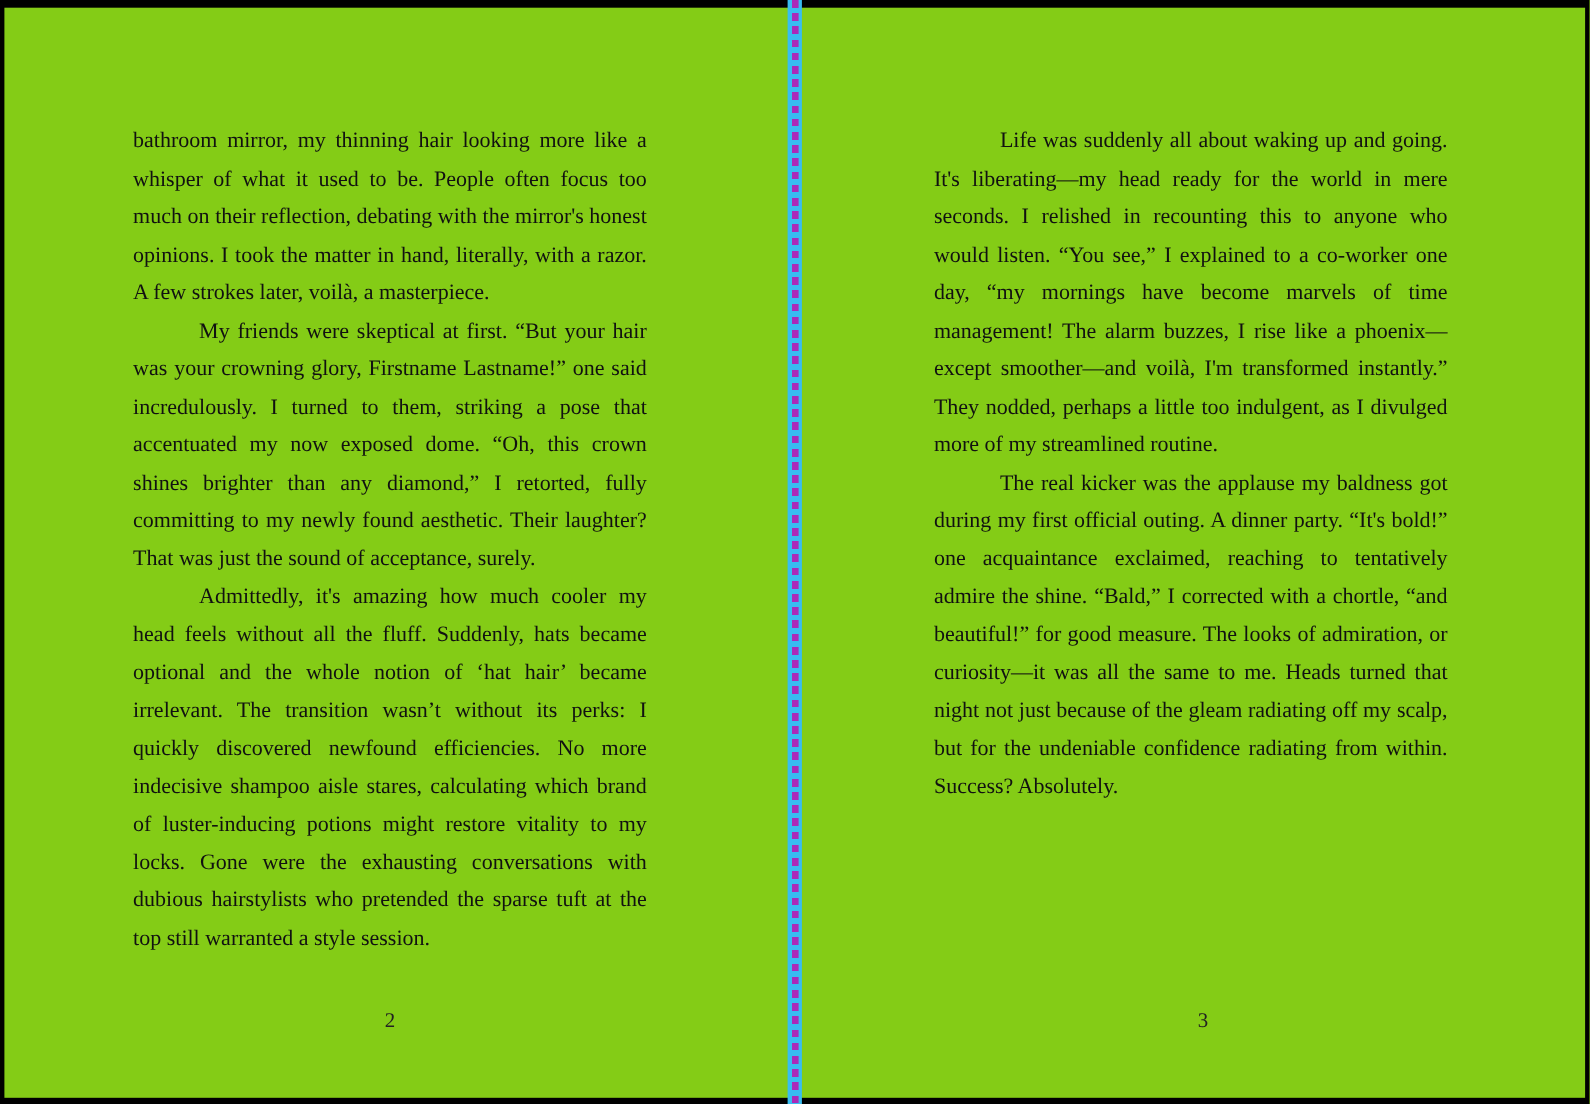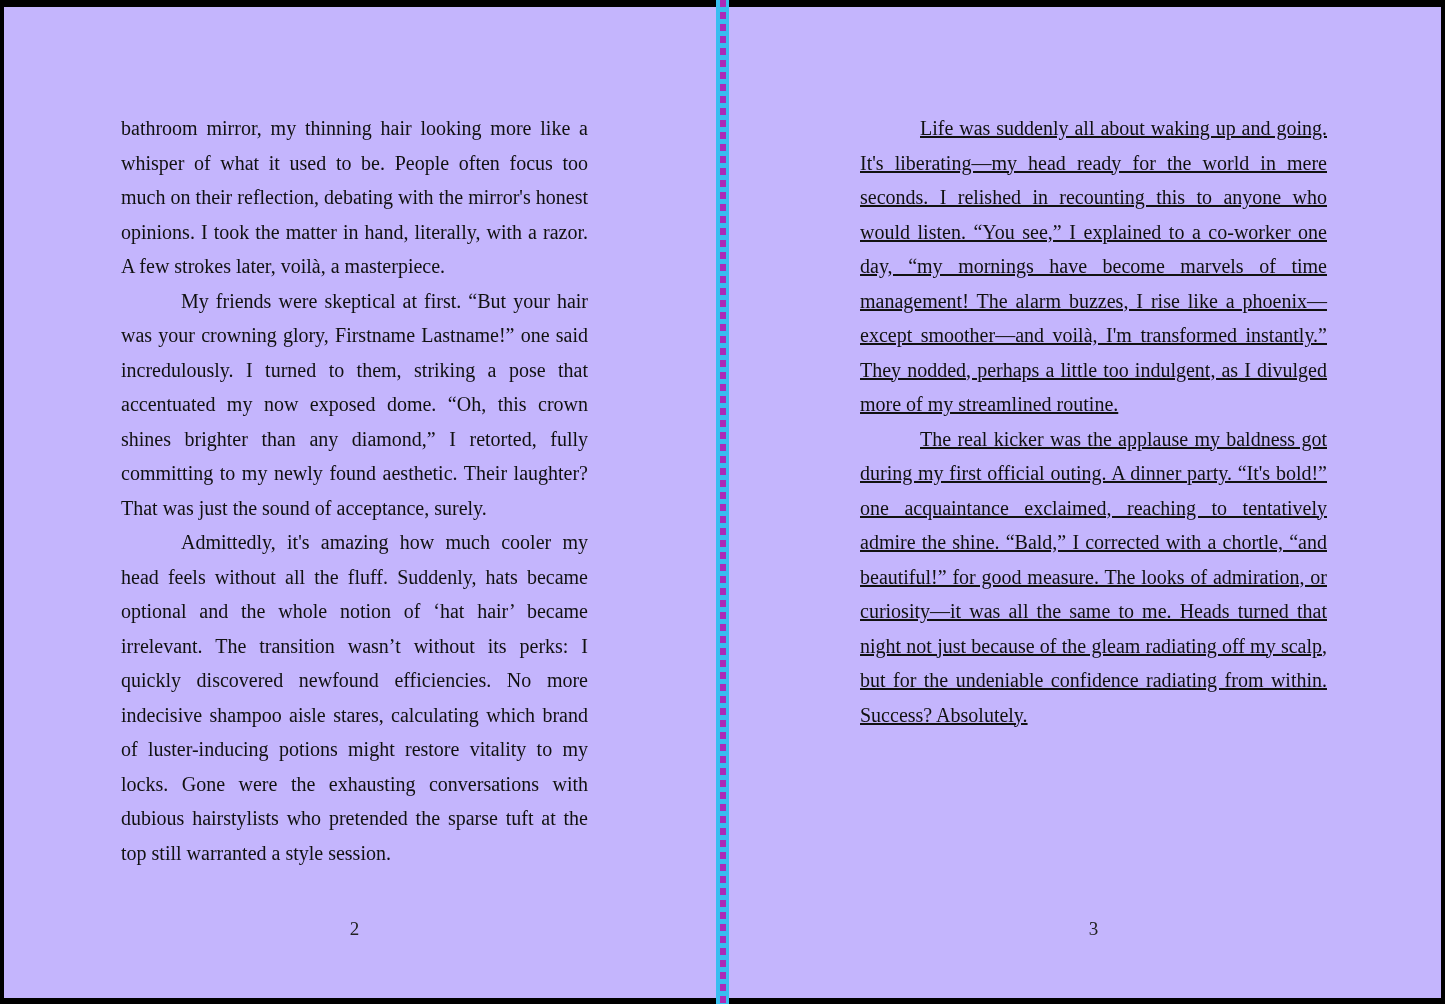--- a/index.html
+++ b/index.html
@@ -13,39 +13,39 @@
     background: #000000;
     font-family: "Liberation Serif", serif;
     overflow: hidden;
   }
   .sheet {
     position: absolute;
     top: 7px;
     left: 4px;
     right: 4px;
     bottom: 6px;
-    background: #c4b5fd;
+    background: #84cc16;
   }
   .page {
     position: absolute;
     top: 0;
     height: 100%;
   }
   .page-left  { left: 0;     width: 712px; }
   .page-right { left: 725px; width: 712px; }
   .page-text {
     position: absolute;
     top: 104px;
     width: 467px;
     color: #111111;
     font-size: 20px;
     line-height: 34.5px;
   }
   .page-left  .page-text { left: 117px; }
-  .page-right .page-text { left: 131px; text-decoration: underline; }
+  .page-right .page-text { left: 120px; }
   .page-text p {
     margin: 0;
     text-align: justify;
     text-justify: inter-word;
   }
   .page-text p.indent { text-indent: 60px; }
   .page-number {
     position: absolute;
     top: 911px;
     width: 467px;

